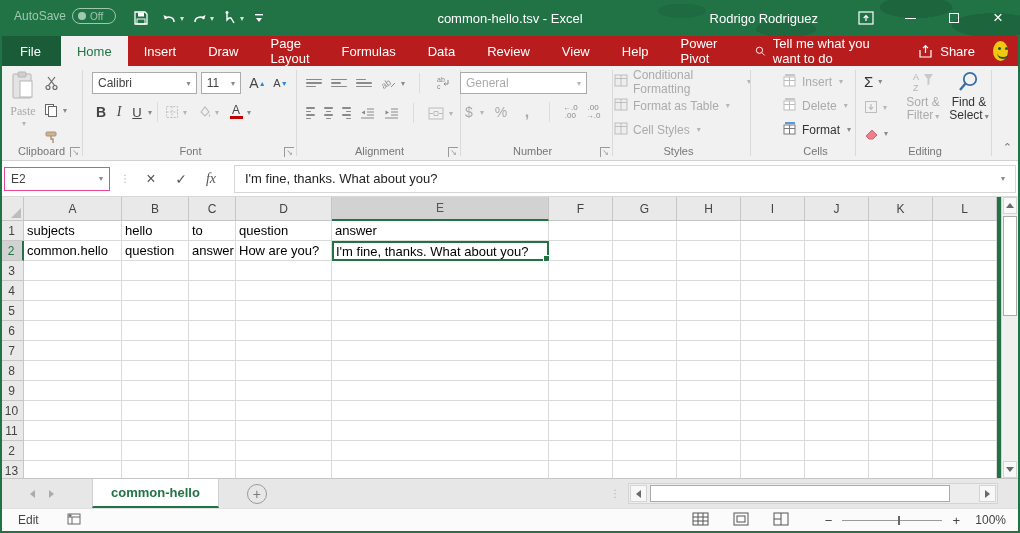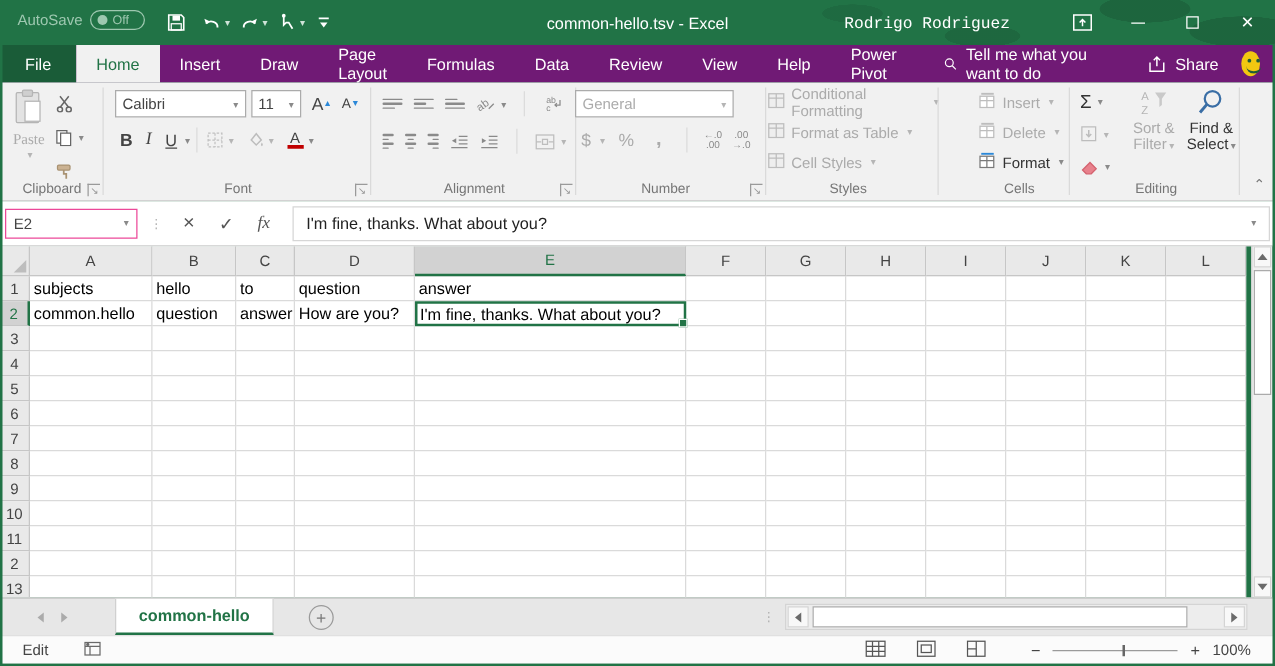--- a/index.html
+++ b/index.html
@@ -17,27 +17,27 @@
        radial-gradient(ellipse 40px 12px at 35% 30%, rgba(0,0,0,.08) 0 60%, transparent 61%); }
   .autosave { position:absolute; left:14px; top:8px; display:flex; align-items:center; gap:6px; color:#9ec8b0; font-size:12px; }
   .as-pill { width:44px; height:16px; border:1px solid #9ec8b0; border-radius:8px; display:flex; align-items:center; gap:4px; padding:0 5px; }
   .as-knob { width:8px; height:8px; border-radius:50%; background:#9ec8b0; }
   .as-off { font-size:10px; color:#9ec8b0; }
   .qat { position:absolute; left:128px; top:0; height:36px; display:flex; align-items:center; gap:2px; }
   .qbtn { width:26px; height:26px; display:flex; align-items:center; justify-content:center; }
   .qdd { color:#cfe3d8; font-size:8px; margin-left:-4px; }
   .tb-title { position:absolute; left:0; right:0; top:0; height:36px; display:flex; align-items:center; justify-content:center; font-size:13px; color:#fff; pointer-events:none; }
   .tb-right { position:absolute; right:0; top:0; height:36px; display:flex; align-items:center; }
-  .tb-user { font-size:13px; margin-right:36px;font-family:Liberation Mono, monospace; }
+  .tb-user { font-size:13px; margin-right:26px; }
   .winbtn { width:44px; height:36px; display:flex; align-items:center; justify-content:center; color:#fff; font-size:14px; }
   .maxbox { width:10px; height:10px; border:1px solid #fff; }
   .minbar { width:11px; height:1px; background:#fff; }
 
   
-  .tabrow { position:absolute; left:0; top:36px; right:0; height:30px; background:#701a75; display:flex; align-items:flex-end; color:#fff; }
+  .tabrow { position:absolute; left:0; top:36px; right:0; height:30px; background:#b91c1c; display:flex; align-items:flex-end; color:#fff; }
   .tab { height:30px; padding:0 16px; display:flex; align-items:center; font-size:13px; cursor:default; }
   .tab.file { background:#1a5c38; padding:0 20px; }
   .tab.active { background:#f1f1f1; color:#217346; }
   .tellme { display:flex; align-items:center; gap:7px; font-size:13px; margin-left:22px; height:30px; }
   .share { display:flex; align-items:center; gap:6px; font-size:13px; margin-left:26px; height:30px; }
   .smiley { margin:0 12px 0 18px; width:20px; height:20px; border-radius:50%; background:#f2c811; position:relative; align-self:center; }
   .smiley:before { content:""; position:absolute; left:5px; top:6px; width:3px; height:3px; border-radius:50%; background:#1f5c38; box-shadow:7px 0 0 #1f5c38; }
   .smiley:after { content:""; position:absolute; left:4px; top:9px; width:12px; height:7px; border-radius:0 0 12px 12px; border-bottom:2px solid #1f5c38; }
 
   
@@ -127,21 +127,21 @@
 
   
   .statusbar { position:absolute; left:0; top:508px; right:0; height:23px; background:#fbfbfb; border-top:1px solid #e0e0e0; display:flex; align-items:center; font-size:12px; color:#444; }
   .sb-mode { margin-left:18px; }
   .sb-macro { margin-left:28px; }
   .sb-right { position:absolute; right:14px; display:flex; align-items:center; gap:10px; }
   .viewics { display:flex; gap:24px; margin-right:26px; }
   .zoomline { width:100px; height:1px; background:#9a9a9a; position:relative; }
   .zoomline .tick { position:absolute; left:56%; top:-4px; width:2px; height:9px; background:#666; }
   .zplus { font-size:13px; color:#444; }
-  .sb-zoom { width:36px; color:#444; }
+  .sb-zoom { width:36px; text-align:right; color:#444; }
 
   .edge { position:absolute; background:#217346; z-index:9; }
   .edge.l { left:0; top:36px; bottom:0; width:2px; }
   .edge.r { right:0; top:36px; bottom:0; width:2px; }
   .edge.b { left:0; right:0; bottom:0; height:2px; }
 </style>
 </head>
 <body>
 
 <div class="window">

